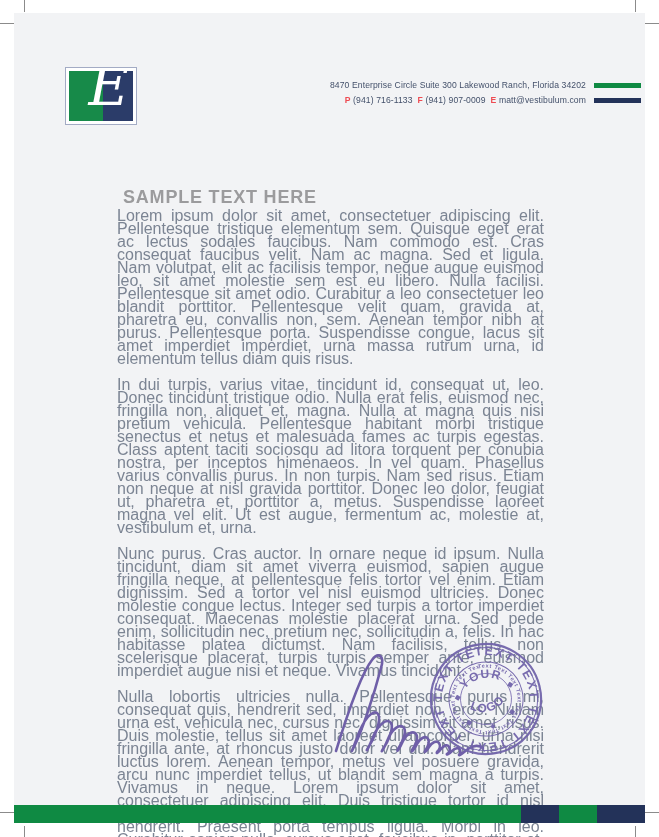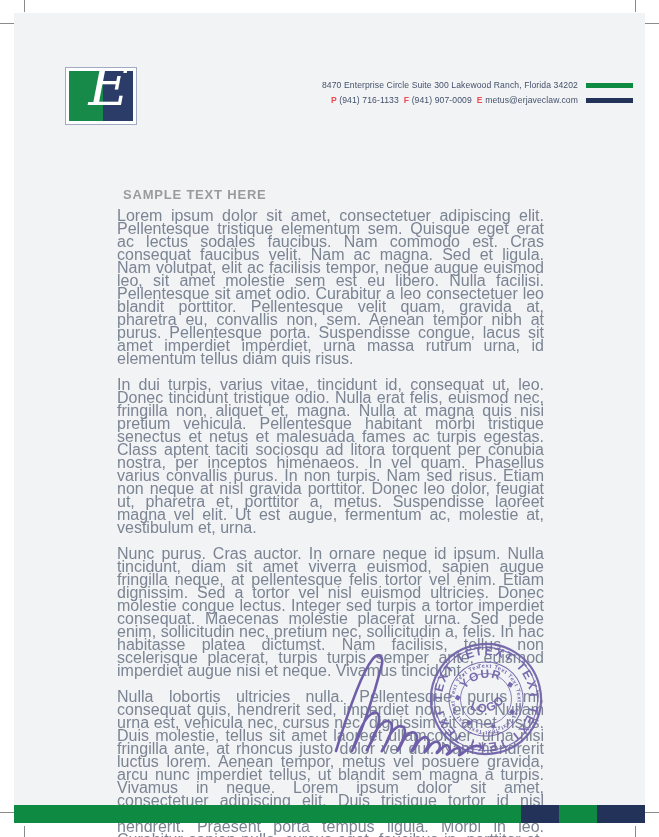--- a/index.html
+++ b/index.html
@@ -24,30 +24,30 @@
   .logo-inner{position:relative;width:100%;height:100%;display:flex;overflow:hidden;}
   .logo-green{width:53%;height:100%;}
   .logo-navy{width:47%;height:100%;}
   .logo-letter{
     position:absolute;left:8px;top:-13px;width:100%;
     font-family:"DejaVu Serif", serif;font-style:italic;font-size:56px;line-height:1;
     color:#ffffff;text-align:center;pointer-events:none;
   }
 
   
-  .contact{position:absolute;top:66px;right:12px;display:flex;flex-direction:column;gap:3px;}
+  .contact{position:absolute;top:66px;right:4px;display:flex;flex-direction:column;gap:3px;}
   .contact-row{display:flex;align-items:center;justify-content:flex-end;height:12px;}
   .contact-text{font-size:8.6px;color:#43506a;letter-spacing:0.1px;white-space:nowrap;}
   .contact-text .lbl{color:#ee4b52;font-weight:bold;}
   .accent-bar{width:47px;height:5px;margin-left:8px;}
 
   
   .heading{
     position:absolute;left:109px;top:174px;
-    font-size:13px;font-weight:bold;letter-spacing:0.8px;color:#9b9b9d;
+    font-size:18px;font-weight:bold;letter-spacing:0.8px;color:#9b9b9d;
   }
   .body-copy{
     position:absolute;left:103px;top:196px;width:427px;
     font-size:16px;line-height:13px;color:#7b8493;text-align:justify;
   }
   .body-copy p{margin:0 0 13px 0;}
 
   
   .signature{position:absolute;left:316px;top:634px;}
   .stamp{position:absolute;left:412px;top:626px;opacity:0.95;}
@@ -82,21 +82,21 @@
         <div class="logo-letter">E</div>
       </div>
     </div>
 
     <div class="contact">
       <div class="contact-row">
         <span class="contact-text">8470 Enterprise Circle Suite 300 Lakewood Ranch, Florida 34202</span>
         <span class="accent-bar" style="background:#0f8a43;"></span>
       </div>
       <div class="contact-row">
-        <span class="contact-text"><span class="lbl">P</span>&nbsp;<span>(941) 716-1133</span>&nbsp;&nbsp;<span class="lbl">F</span>&nbsp;<span>(941) 907-0009</span>&nbsp;&nbsp;<span class="lbl">E</span>&nbsp;<span>metus@erjaveclaw.com</span></span>
+        <span class="contact-text"><span class="lbl">P</span>&nbsp;<span>(941) 716-1133</span>&nbsp;&nbsp;<span class="lbl">F</span>&nbsp;<span>(941) 907-0009</span>&nbsp;&nbsp;<span class="lbl">E</span>&nbsp;<span>matt@vestibulum.com</span></span>
         <span class="accent-bar" style="background:#233259;"></span>
       </div>
     </div>
 
     <div class="heading">SAMPLE TEXT HERE</div>
 
     <div class="body-copy">
       <p>Lorem ipsum dolor sit amet, consectetuer adipiscing elit. Pellentesque tristique elementum sem. Quisque eget erat ac lectus sodales faucibus. Nam commodo est. Cras consequat faucibus velit. Nam ac magna. Sed et ligula. Nam volutpat, elit ac facilisis tempor, neque augue euismod leo, sit amet molestie sem est eu libero. Nulla facilisi. Pellentesque sit amet odio. Curabitur a leo consectetuer leo blandit porttitor. Pellentesque velit quam, gravida at, pharetra eu, convallis non, sem. Aenean tempor nibh at purus. Pellentesque porta. Suspendisse congue, lacus sit amet imperdiet imperdiet, urna massa rutrum urna, id elementum tellus diam quis risus.</p>
       <p>In dui turpis, varius vitae, tincidunt id, consequat ut, leo. Donec tincidunt tristique odio. Nulla erat felis, euismod nec, fringilla non, aliquet et, magna. Nulla at magna quis nisi pretium vehicula. Pellentesque habitant morbi tristique senectus et netus et malesuada fames ac turpis egestas. Class aptent taciti sociosqu ad litora torquent per conubia nostra, per inceptos himenaeos. In vel quam. Phasellus varius convallis purus. In non turpis. Nam sed risus. Etiam non neque at nisl gravida porttitor. Donec leo dolor, feugiat ut, pharetra et, porttitor a, metus. Suspendisse laoreet magna vel elit. Ut est augue, fermentum ac, molestie at, vestibulum et, urna.</p>
       <p>Nunc purus. Cras auctor. In ornare neque id ipsum. Nulla tincidunt, diam sit amet viverra euismod, sapien augue fringilla neque, at pellentesque felis tortor vel enim. Etiam dignissim. Sed a tortor vel nisl euismod ultricies. Donec molestie congue lectus. Integer sed turpis a tortor imperdiet consequat. Maecenas molestie placerat urna. Sed pede enim, sollicitudin nec, pretium nec, sollicitudin a, felis. In hac habitasse platea dictumst. Nam facilisis, tellus non scelerisque placerat, turpis turpis semper ante, euismod imperdiet augue nisi et neque. Vivamus tincidunt.</p>

